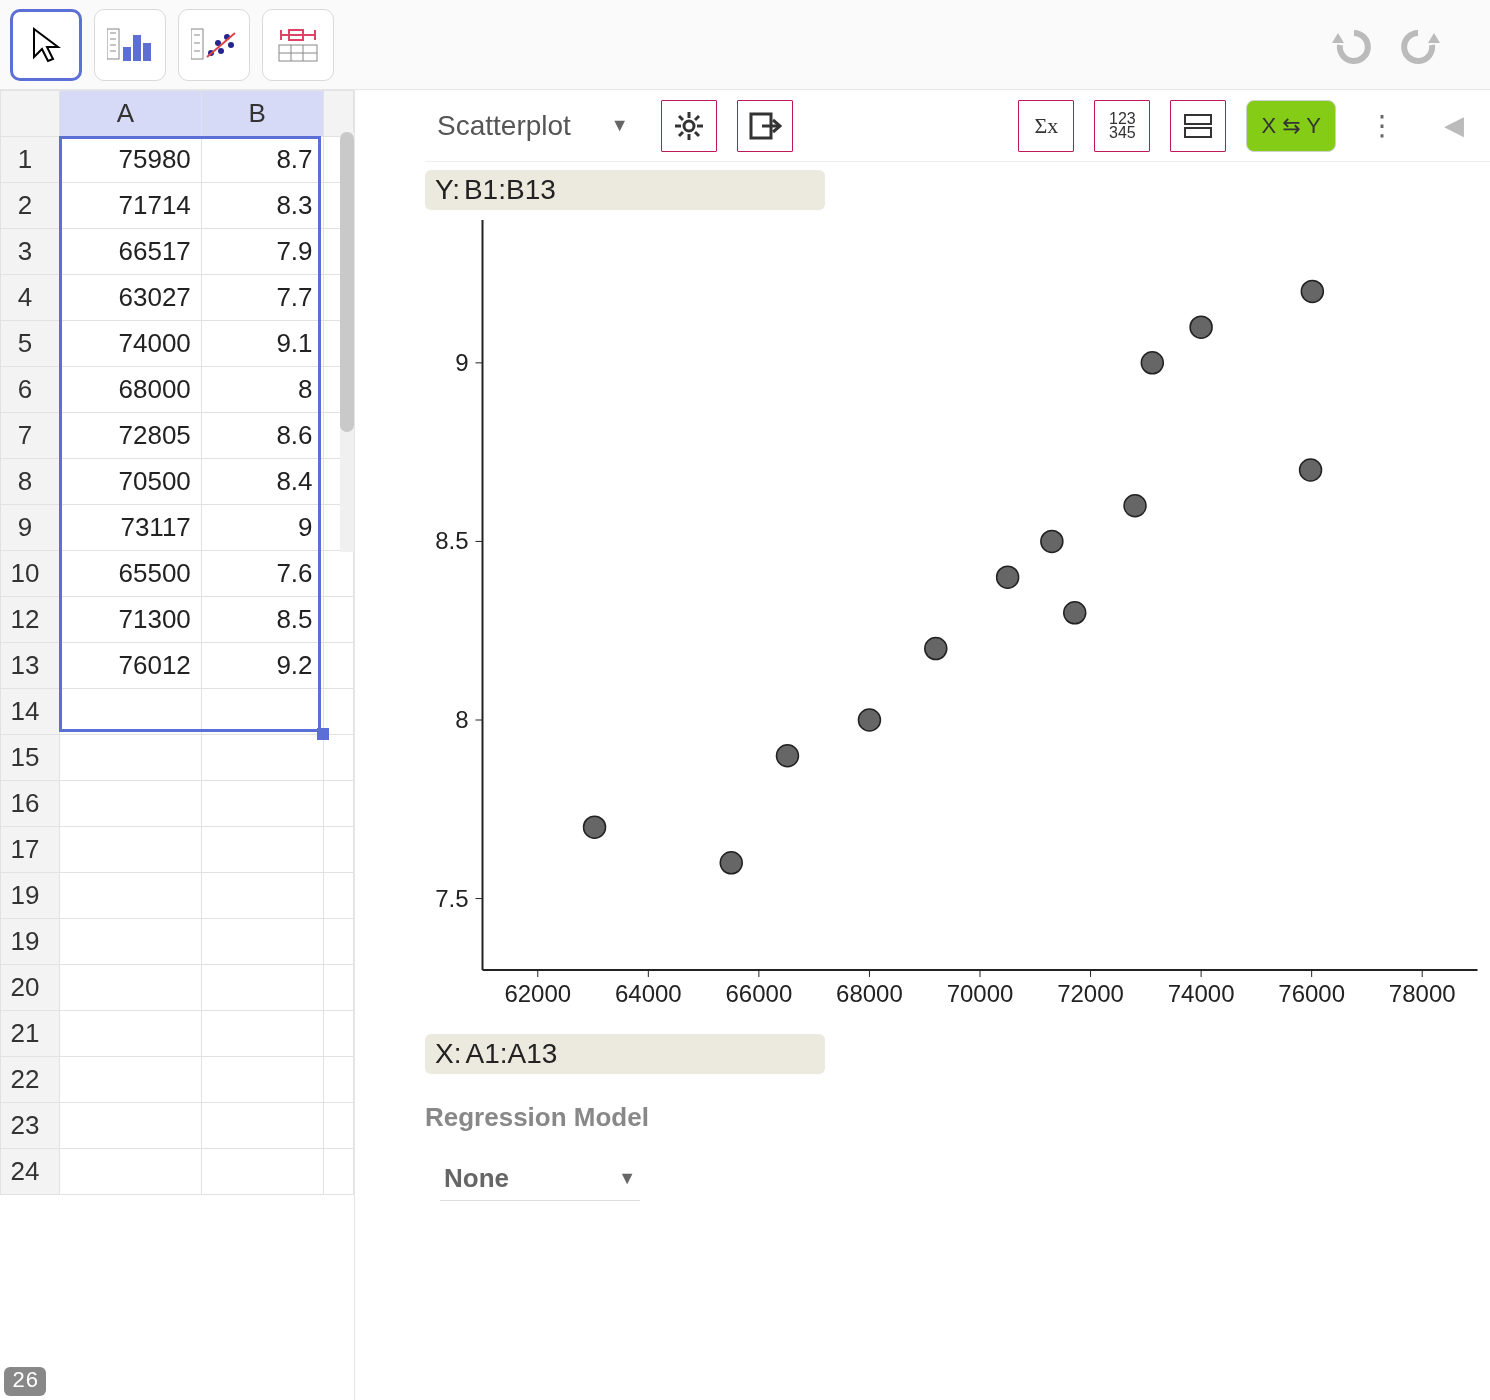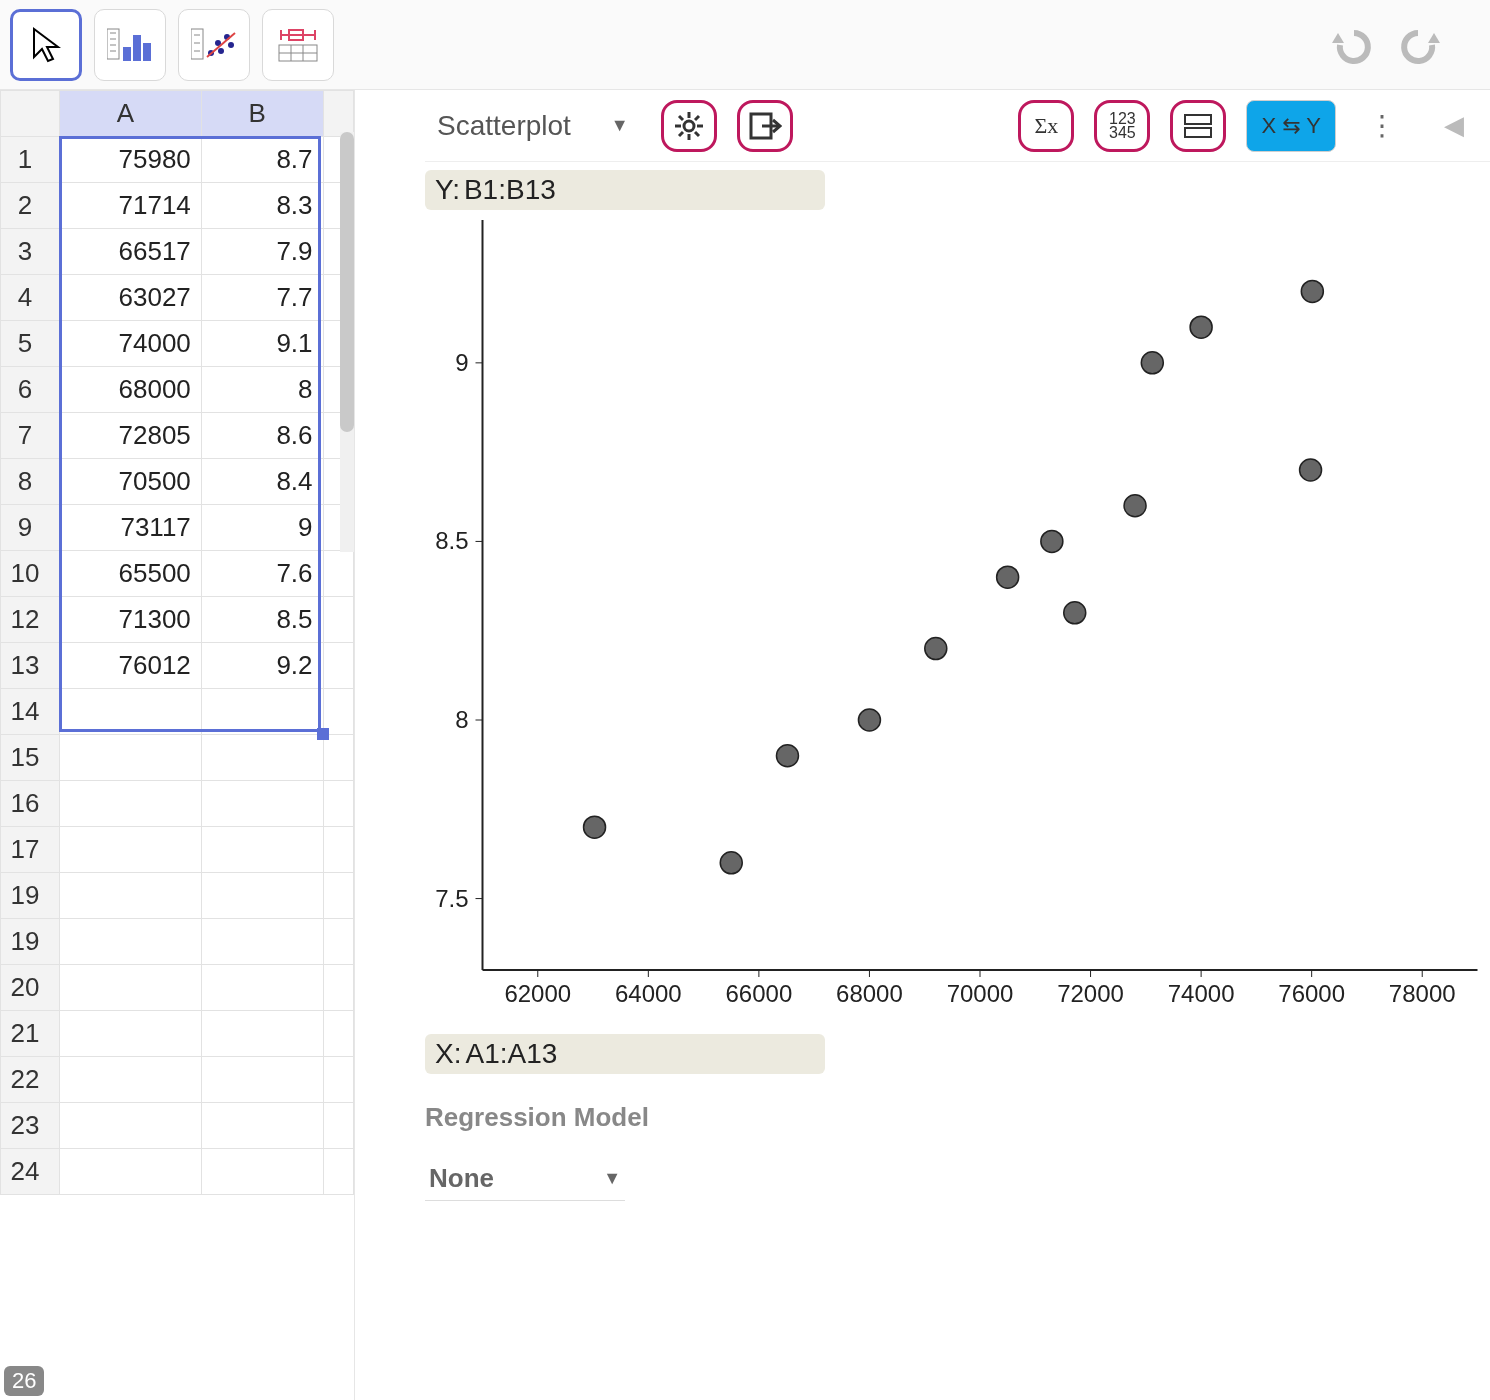--- a/index.html
+++ b/index.html
@@ -111,29 +111,29 @@
   }
   .dropdown {
     display:flex; align-items:center; gap:40px;
     font-size: 28px; color:#555; padding: 6px 12px;
     cursor:pointer; border-radius:6px;
   }
   .chev { font-size:18px; color:#666; }
 
   .sq-btn {
     width: 56px; height: 52px;
-    border:3px solid #be185d; border-radius:16px;
+    border:1px solid #be185d; border-radius:1px;
     background:#fff;
     display:flex; align-items:center; justify-content:center;
     cursor:pointer;
   }
   .chip-btn {
     height: 52px; padding: 0 14px;
     border:1px solid #cfcfcf; border-radius:8px;
-    background:#0ea5e9; font-size:22px; color:#333;
+    background:#84cc16; font-size:22px; color:#333;
     display:flex; align-items:center; justify-content:center;
     cursor:pointer;
   }
   .vdots { cursor:pointer; padding:0 12px; font-size:28px; color:#666;}
   .collapse-arrow { cursor:pointer; padding:0 16px; font-size:26px; color:#bbb;}
 
   
   .range-chip {
     display:inline-flex; align-items:center;
     background:#eceadf;
@@ -164,27 +164,28 @@
     padding: 18px 0 0 0;
     color:#888;
     font-weight:bold;
   }
   .reg-title { font-size: 26px; color:#888; margin-bottom: 24px; }
   .reg-select {
     display:flex; align-items:center; justify-content:space-between;
     width: 200px; font-size:26px; color:#666;
     border-bottom:1px solid #ddd; padding: 6px 4px;
     cursor:pointer;
+    margin-left:15px;
   }
 
   
   .corner-resize {
     position:absolute; left:4px; bottom:4px;
     background:#888; color:#fff; border-radius:6px;
-    font-size:22px; padding:2px 8px;
+    font-size:22px; padding:2px 8px;font-family:Liberation Mono, monospace;
   }
 </style>
 </head>
 <body>
 
 <div class="top-toolbar">
   <div class="tool-btn active">
     <svg width="40" height="40" viewBox="0 0 40 40">
       <path d="M8 4 L8 32 L16 24 L22 36 L27 34 L21 22 L32 22 Z" fill="#fff" stroke="#000" stroke-width="2"></path>
     </svg>

